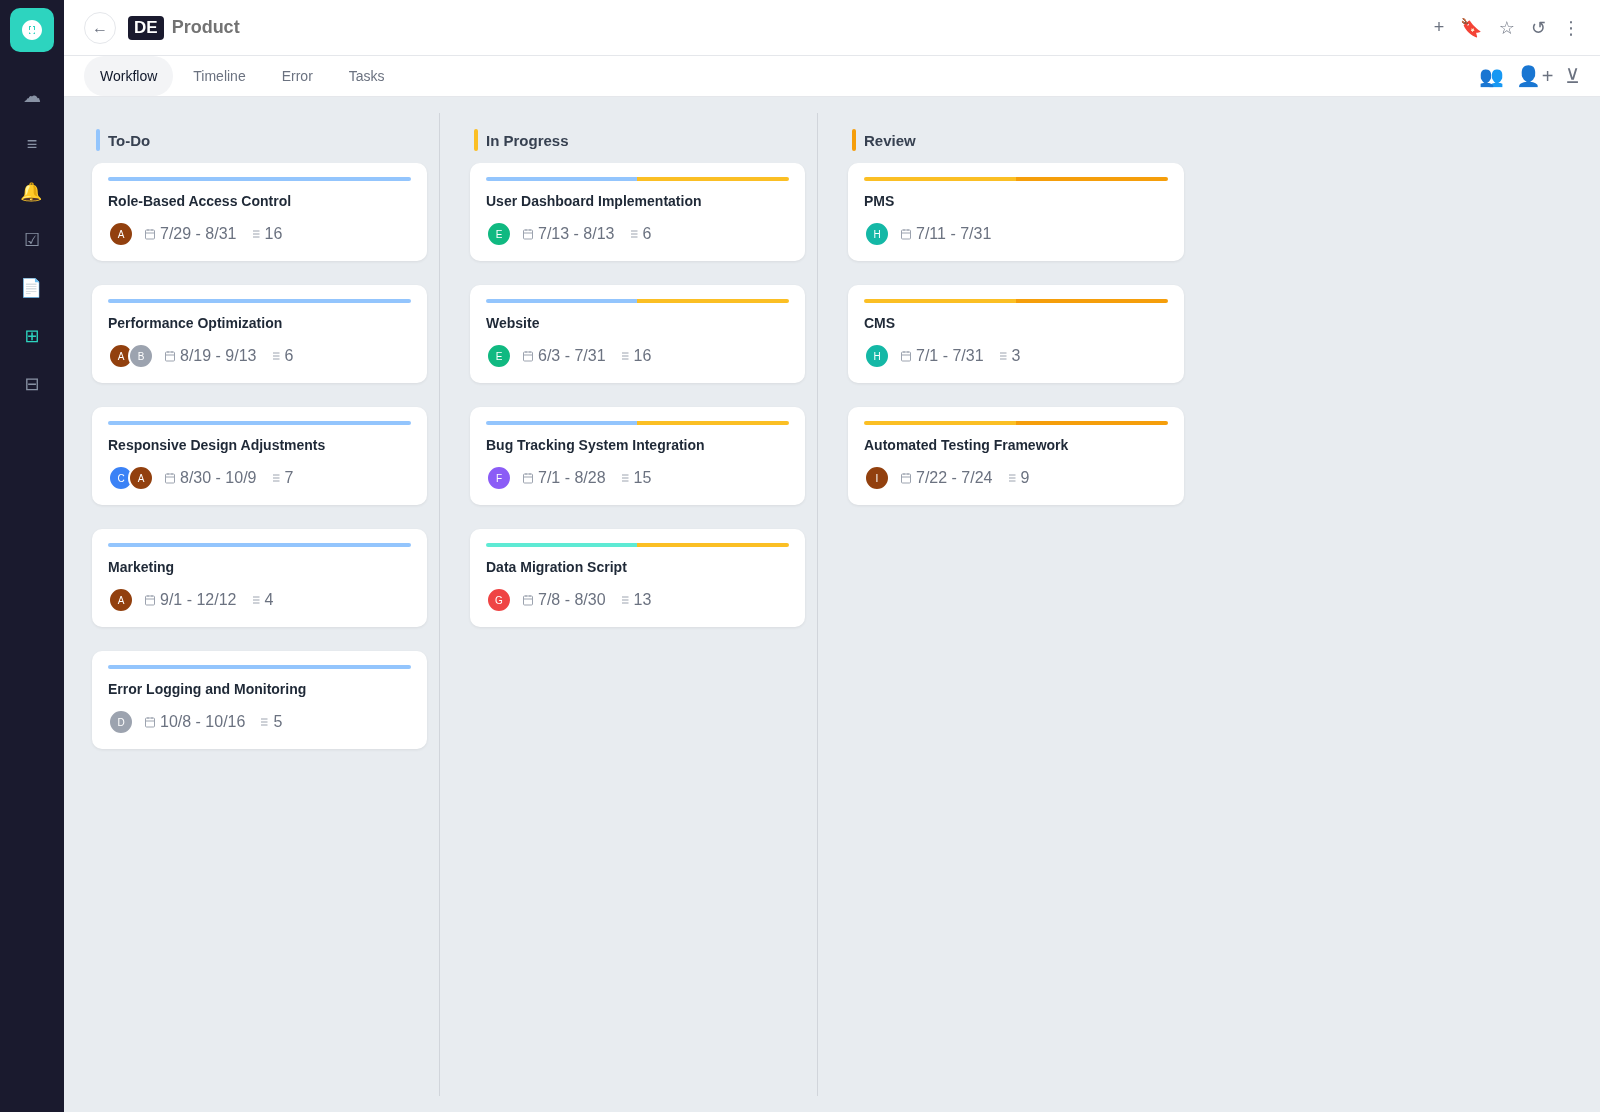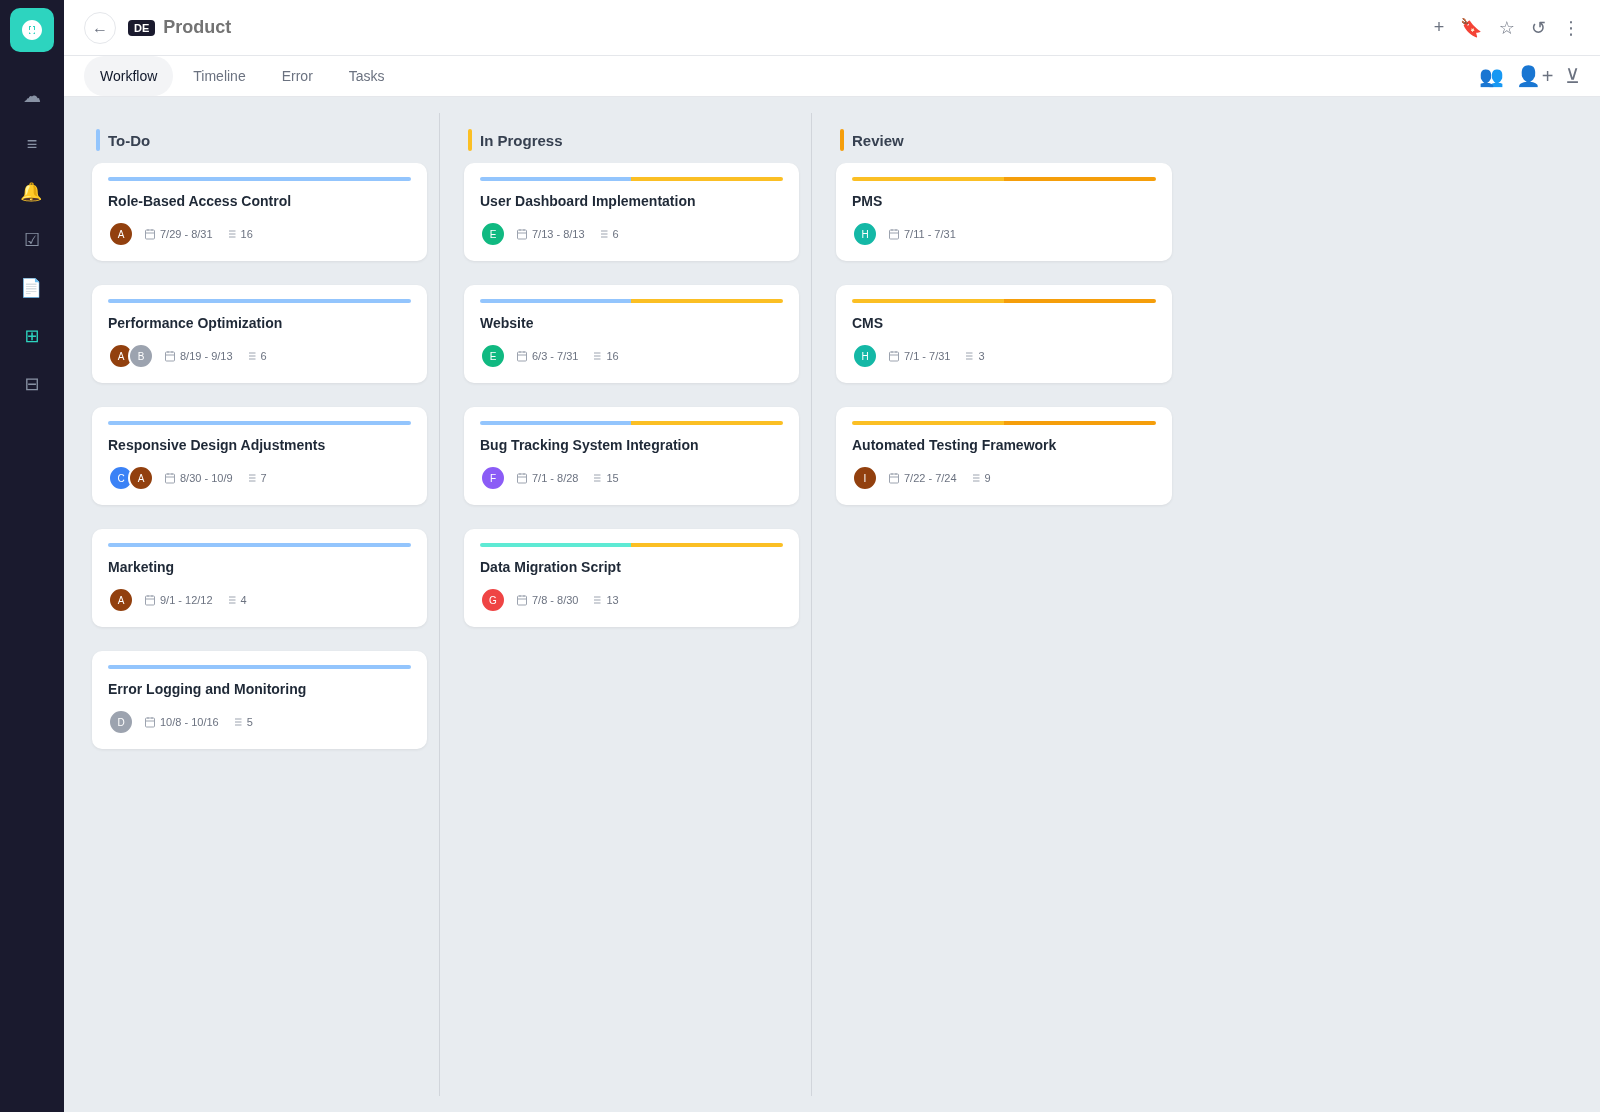--- a/index.html
+++ b/index.html
@@ -54,21 +54,21 @@
       display: flex; align-items: center; justify-content: center;
       cursor: pointer;
       margin-right: 12px;
       color: #6b7280;
     }
     .topbar-badge {
       background: #1a1a2e;
       color: #fff;
       border-radius: 4px;
       padding: 2px 6px;
-      font-size: 11px;
+      font-size: 17px;
       font-weight: 600;
       margin-right: 8px;
     }
     .topbar-title {
       font-size: 18px;
       font-weight: 600;
       color: #737373;
       flex: 1;
     }
     .topbar-actions { display: flex; gap: 16px; align-items: center; color: #6b7280; }
@@ -100,21 +100,21 @@
     .navtabs-right { margin-left: auto; display: flex; gap: 12px; align-items: center; color: #6b7280; font-size: 20px; }
     .navtabs-right span { cursor: pointer; }
 
     
     .board-area {
       flex: 1;
       overflow-x: auto;
       overflow-y: hidden;
       padding: 16px;
       display: flex;
-      gap: 12px;
+      gap: 18px;
     }
 
     
     .column {
       min-width: 360px;
       max-width: 360px;
       background: #e8ecf0;
       border-right: 1px solid #d1d5db;
       display: flex;
       flex-direction: column;
@@ -184,21 +184,21 @@
       margin-right: -6px;
       background: #d1d5db;
       display: flex; align-items: center; justify-content: center;
       font-size: 10px;
       color: #6b7280;
     }
     .meta-item {
       display: flex;
       align-items: center;
       gap: 4px;
-      font-size: 11px;
+      font-size: 16px;
       color: #6b7280;
     }
     .meta-item svg { flex-shrink: 0; }
 
     
     .av-brown { background: #92400e; color: #fff; }
     .av-gray { background: #9ca3af; color: #fff; }
     .av-blue { background: #3b82f6; color: #fff; }
     .av-green { background: #10b981; color: #fff; }
     .av-purple { background: #8b5cf6; color: #fff; }

